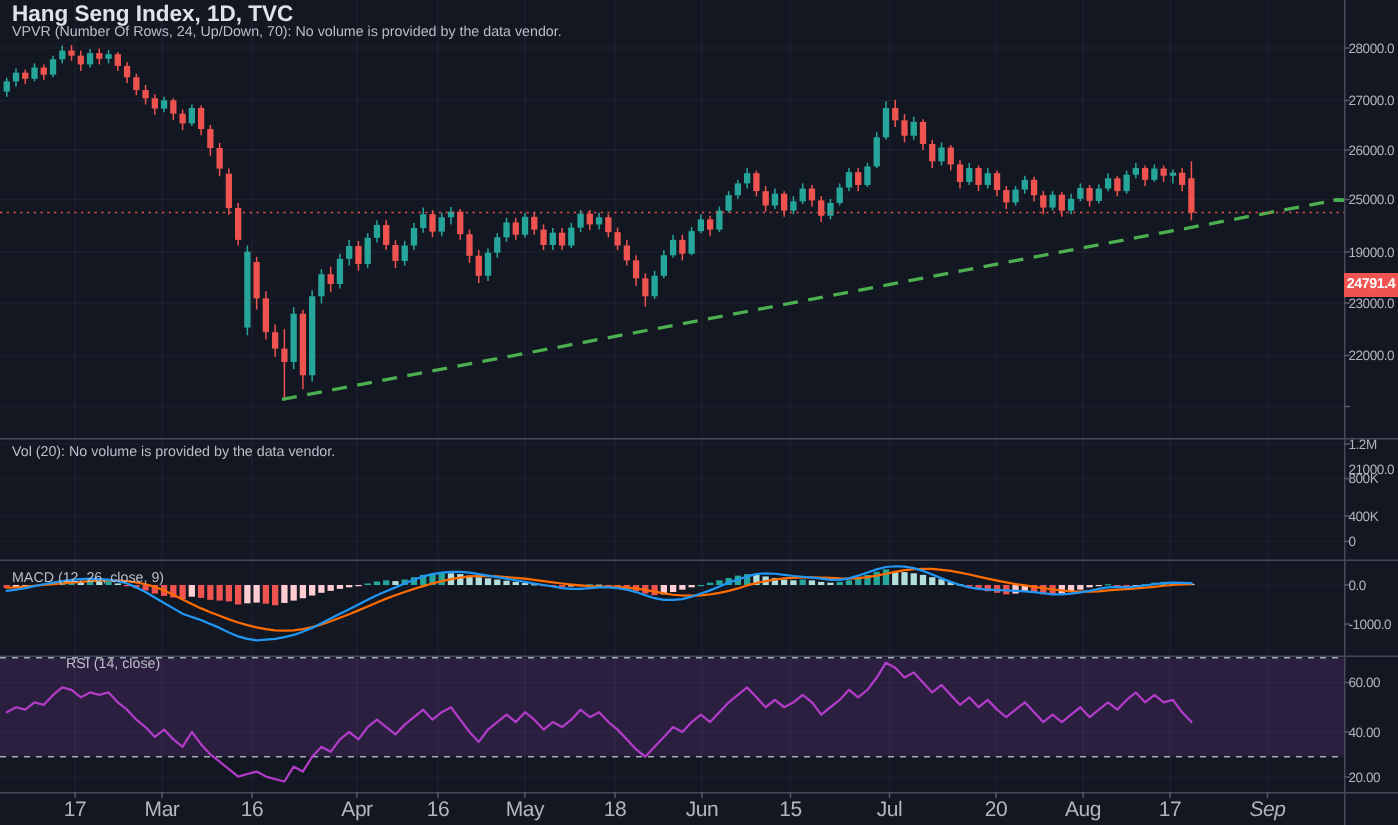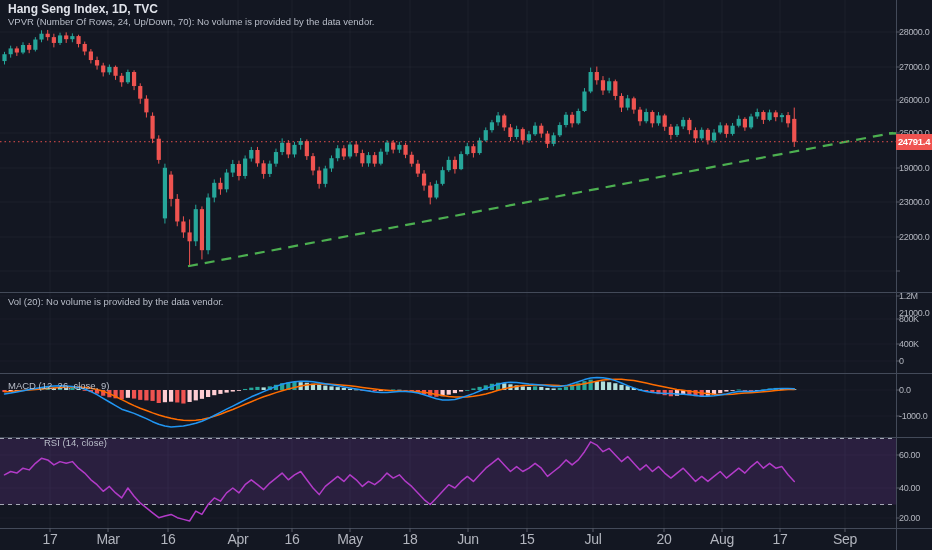--- a/index.html
+++ b/index.html
@@ -1,29 +1,29 @@
 <!DOCTYPE html>
 <html><head>
 <meta charset="utf-8">
 <style>
   html,body{margin:0;padding:0;background:#131722;}
   #app{position:relative;width:932px;height:550px;background:#131722;overflow:hidden;
        font-family:"Liberation Sans",sans-serif;}
   #chart{position:absolute;left:0;top:0;}
   .legend{position:absolute;left:8px;color:#b9bec9;font-size:9.5px;line-height:12px;
           white-space:nowrap;z-index:5;}
-  .legend .title{color:#e0e3ea;font-weight:bold;font-size:12px;line-height:13px;}
+  .legend .title{color:#e0e3ea;font-weight:bold;font-size:15px;line-height:13px;}
   .axlabel{position:absolute;font-size:9px;color:#b2b5be;letter-spacing:-0.3px;line-height:10px;}
   #price-axis{position:absolute;left:896px;top:0;width:52px;height:528px;z-index:4;}
   #price-axis .axlabel{left:3px;}
   #time-axis{position:absolute;left:0;top:528px;width:932px;height:22px;z-index:4;}
   #time-axis .axlabel{transform:translateX(-50%);top:6px;font-size:14px;}
   #last-price-tag{position:absolute;left:896px;width:36px;height:16px;background:#ef5350;
           color:#ffffff;font-size:9.5px;font-weight:bold;letter-spacing:-0.3px;
-          display:flex;align-items:center;justify-content:center;z-index:6;}
+          display:flex;align-items:center;justify-content:center;z-index:6;margin-top:48px;}
 </style>
 </head>
 <body>
 
 <div id="app">
   <svg id="chart" width="932" height="550">
       <line x1="50" y1="0" x2="50" y2="528" stroke="rgba(151,161,186,0.07)" stroke-width="1"></line>
       <line x1="108" y1="0" x2="108" y2="528" stroke="rgba(151,161,186,0.07)" stroke-width="1"></line>
       <line x1="168" y1="0" x2="168" y2="528" stroke="rgba(151,161,186,0.07)" stroke-width="1"></line>
       <line x1="238" y1="0" x2="238" y2="528" stroke="rgba(151,161,186,0.07)" stroke-width="1"></line>
@@ -522,16 +522,16 @@
       <div class="axlabel" style="left: 238px;">Apr</div>
       <div class="axlabel" style="left: 292px;">16</div>
       <div class="axlabel" style="left: 350px;">May</div>
       <div class="axlabel" style="left: 410px;">18</div>
       <div class="axlabel" style="left: 468px;">Jun</div>
       <div class="axlabel" style="left: 527px;">15</div>
       <div class="axlabel" style="left: 593px;">Jul</div>
       <div class="axlabel" style="left: 664px;">20</div>
       <div class="axlabel" style="left: 722px;">Aug</div>
       <div class="axlabel" style="left: 780px;">17</div>
-      <div class="axlabel" style="left: 845px;">Sep</div>
+      <div class="axlabel" style="left: 845px; font-style: italic;">Sep</div>
     </div>
   <div id="last-price-tag" style="top: 133.734px;">24791.4</div>
 </div>
 
 </body></html>

